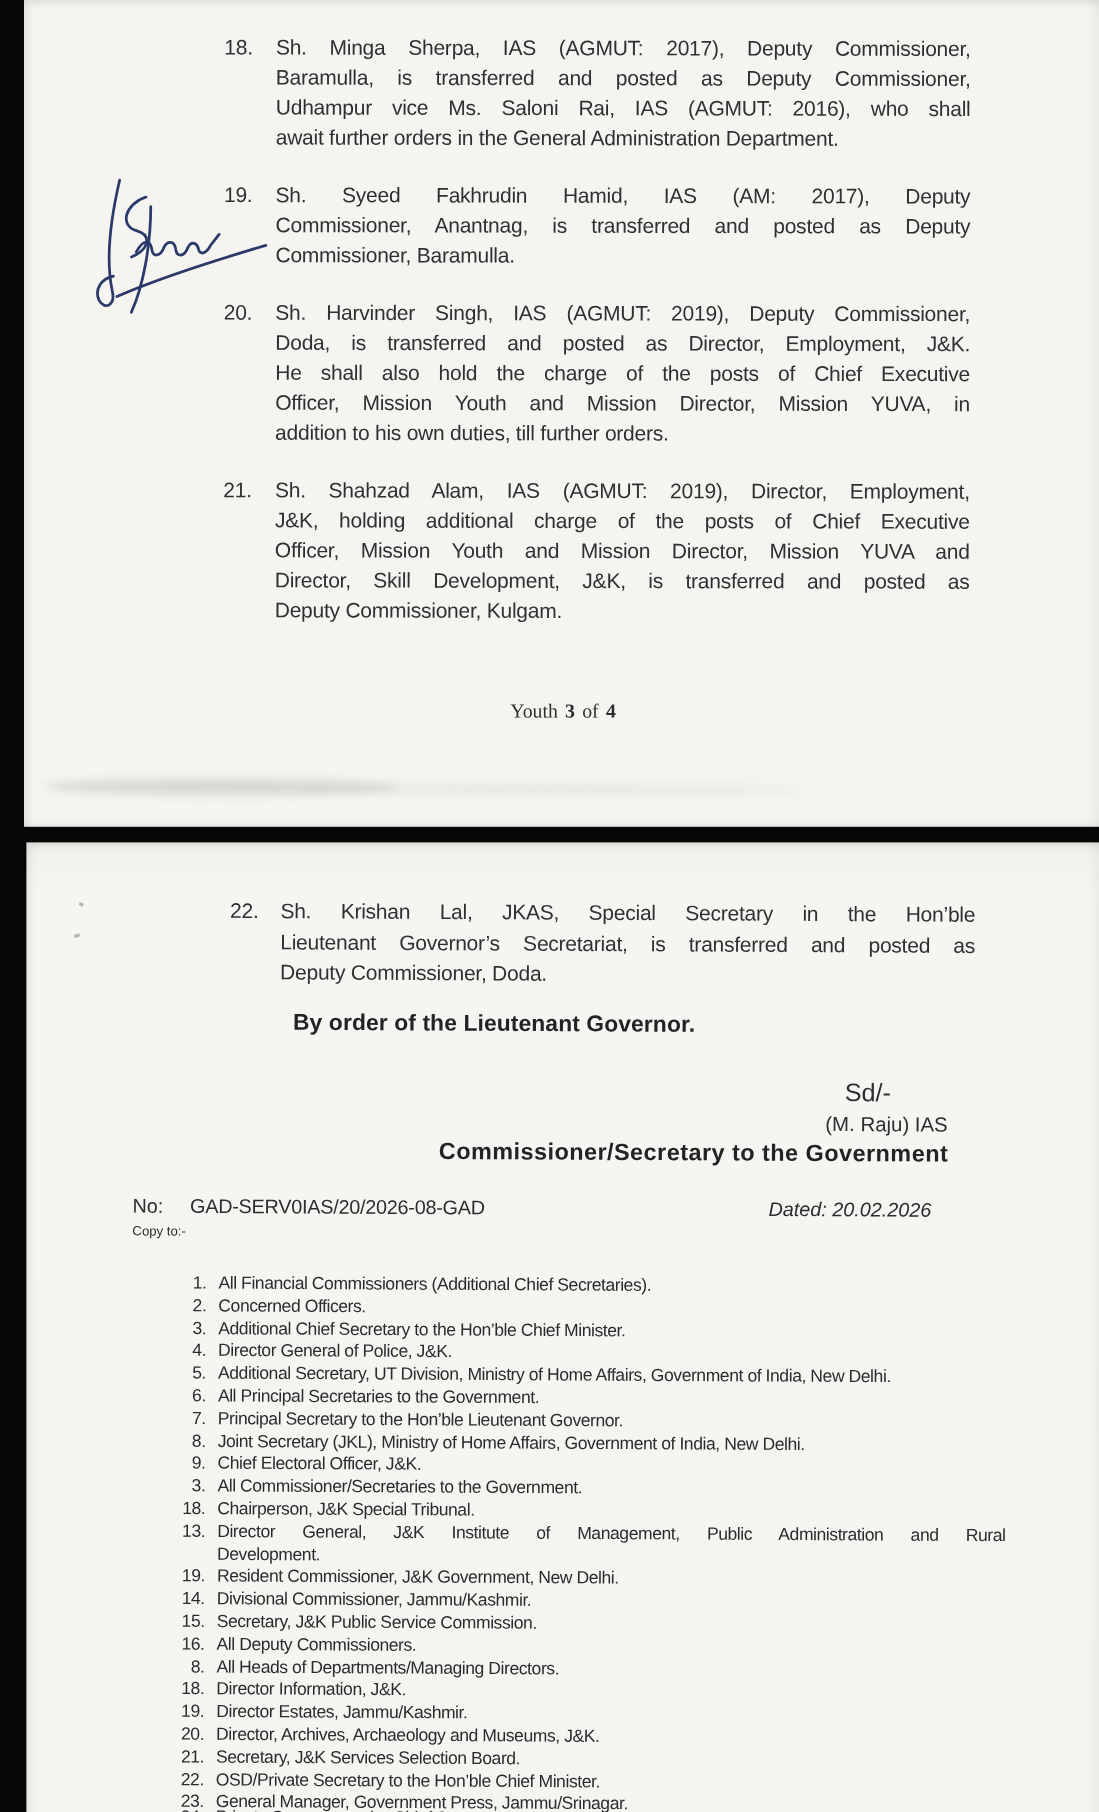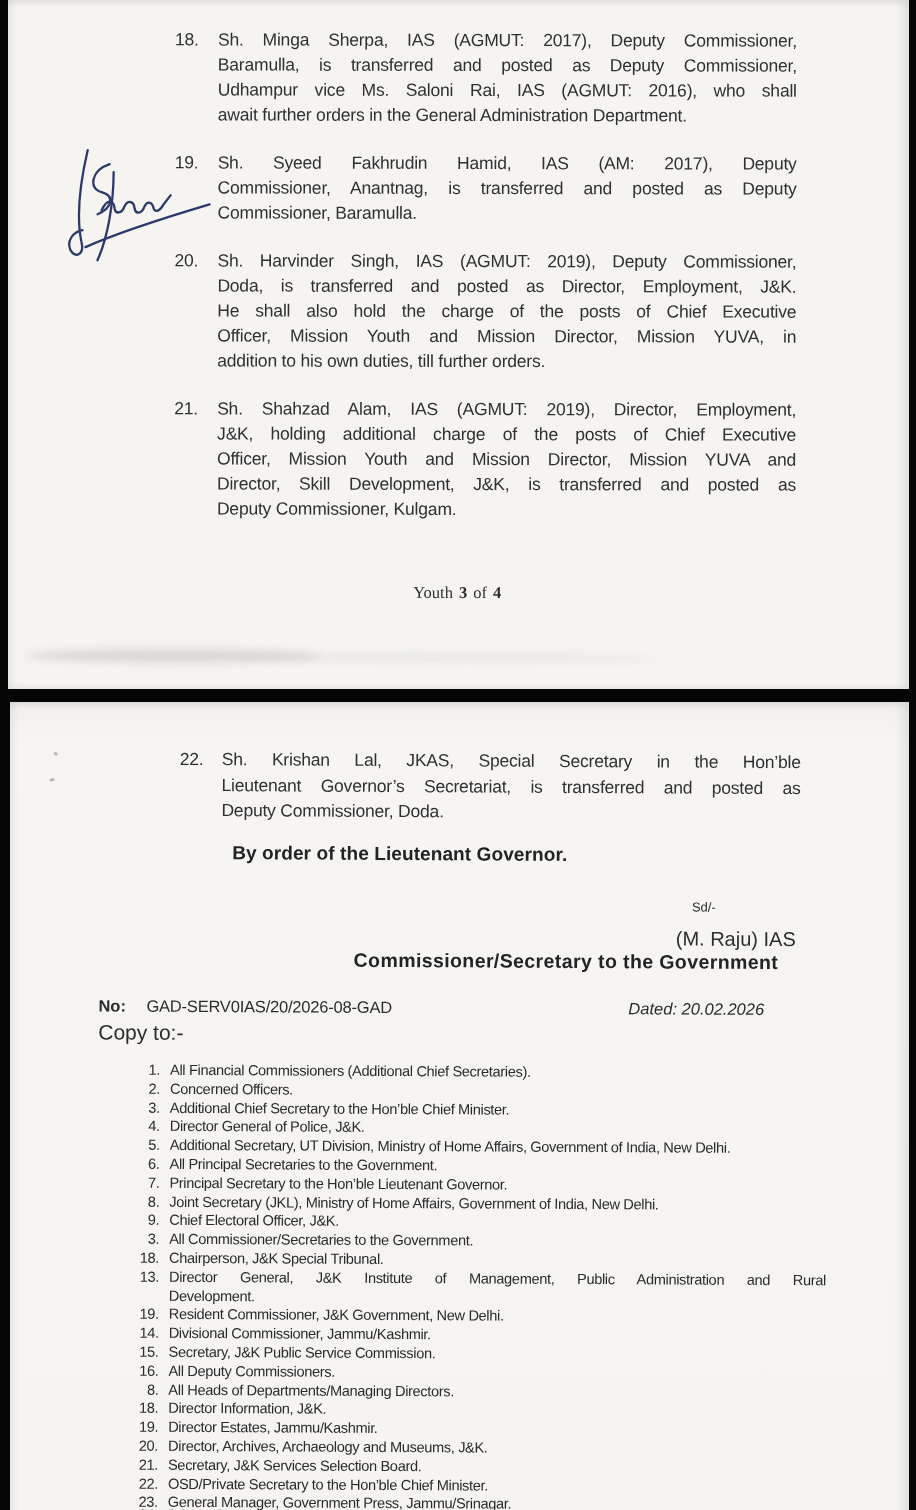--- a/index.html
+++ b/index.html
@@ -1,21 +1,21 @@
 <!DOCTYPE html>
 <html><head>
 <meta charset="utf-8">
 <style>
   * { margin:0; padding:0; box-sizing:border-box; }
   html,body { background:#060606; }
   body {
     width:916px; height:1510px; position:relative; overflow:hidden;
     font-family:"Liberation Sans", sans-serif;
   }
-  .stage { position:absolute; inset:0; }
+  .stage { position:absolute; inset:0;margin-left:12px; }
 
   
   .page {
     position:absolute; background:#f5f4f1;
     box-shadow: inset -7px 0 10px rgba(0,0,0,0.07), inset 4px 0 7px rgba(0,0,0,0.05), inset 0 4px 8px rgba(0,0,0,0.03);
   }
   .page1 { left:8px; top:0; width:901px; height:689px; }
   .page2 { left:10px; top:702px; width:899px; height:830px;
            background:linear-gradient(180deg,#f1f0ed, #f6f5f2 5%, #f5f4f1); }
   .rot1 { position:absolute; inset:0; transform:rotate(0.12deg); transform-origin:0 0; }
@@ -44,29 +44,29 @@
   .s2 { left:230px; top:653px; width:420px; height:8px; background:#c9c7c3; opacity:0.3; }
   .speck { position:absolute; background:#8f8d8a; opacity:0.6; border-radius:2px; }
   .sp1 { left:44px; top:50px; width:4px; height:3px; transform:rotate(25deg); }
   .sp2 { left:40px; top:76px; width:5px; height:3px; transform:rotate(-15deg); }
 
   
   .i22 { position:absolute; top:44px; left:0; right:0; padding-left:170px; padding-right:108px;
          display:flex; color:#303032; font-size:17.5px; line-height:25.5px; letter-spacing:-0.2px; }
   .i22 .inum { width:42px; }
   .byorder { position:absolute; top:139px; left:223px; font-weight:700; font-size:19px; color:#232325; letter-spacing:0.1px; }
-  .sd     { position:absolute; top:194px; left:683px; font-size:13px; color:#2e2e30; }
-  .sname  { position:absolute; top:222px; left:667px; font-size:20px; color:#2e2e30; }
+  .sd     { position:absolute; top:194px; left:683px; font-size:21px; color:#2e2e30; }
+  .sname  { position:absolute; top:222px; left:667px; font-size:17px; color:#2e2e30; }
   .stitle { position:absolute; top:245px; left:345px; font-weight:700; font-size:19.5px; letter-spacing:0.4px; color:#232325; }
 
   .refrow { position:absolute; top:294px; left:0; right:0; height:22px; font-size:16.5px; color:#2c2c2e; }
-  .rlabel { position:absolute; left:90px;font-weight:bold; }
+  .rlabel { position:absolute; left:90px; }
   .rno    { position:absolute; left:138px; letter-spacing:-0.2px; }
   .rdate  { position:absolute; left:620px;font-style:italic; }
-  .copylabel { position:absolute; top:318px; left:90px; font-size:21px; color:#2c2c2e; }
+  .copylabel { position:absolute; top:318px; left:90px; font-size:11px; color:#2c2c2e; }
 
   .clist { position:absolute; top:358px; left:0; right:0; padding-left:120px; padding-right:80px;
            font-size:14.6px; line-height:18.8px; letter-spacing:-0.35px; color:#2b2b2d; }
   .crow { display:flex; }
   .cnum { width:32px; flex:none; text-align:right; margin-right:10px; }
   .ctext { flex:1; }
   .crow.cut { margin-top:-6px; }
 </style>
 </head>
 <body>

